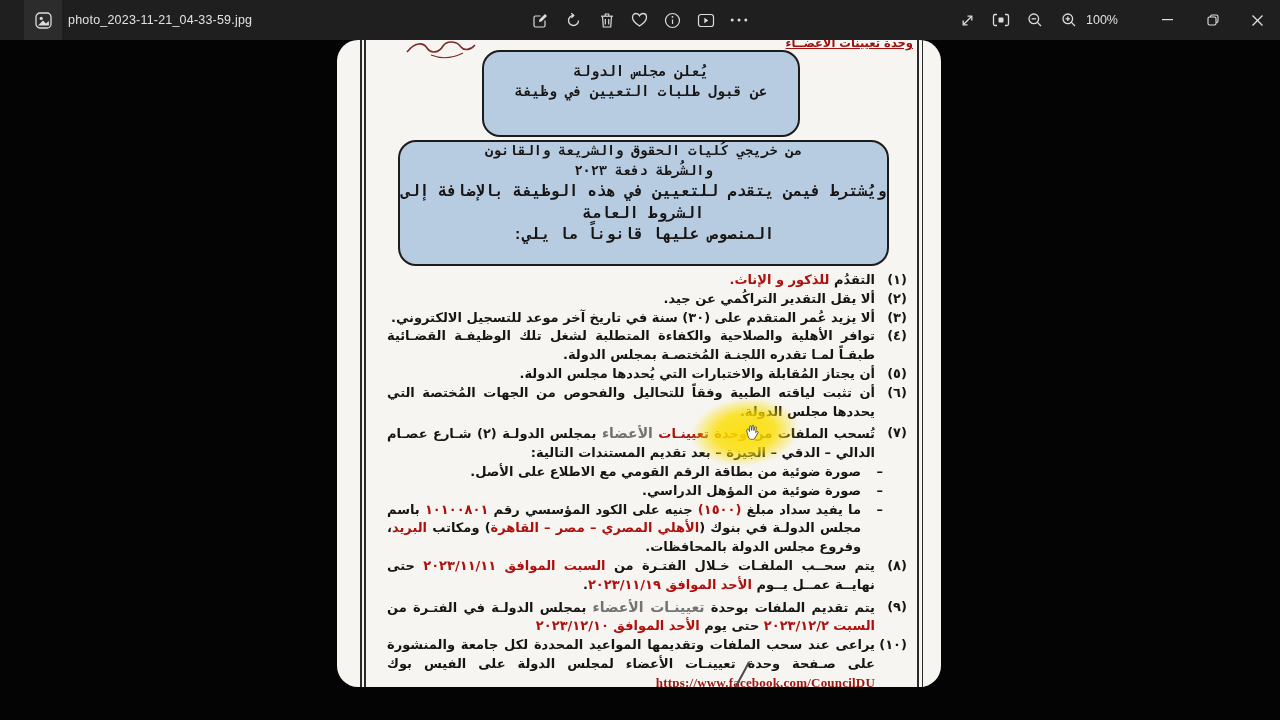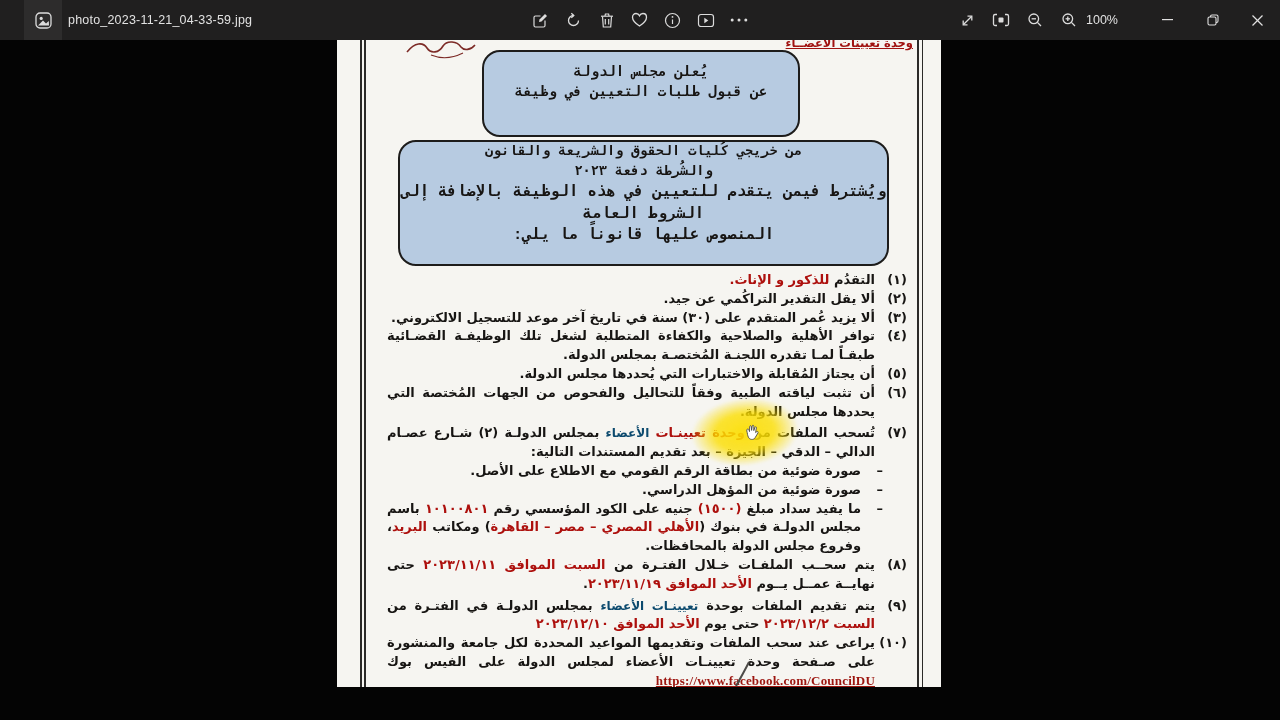--- a/index.html
+++ b/index.html
@@ -19,21 +19,21 @@
   .view-ctrls { position:absolute; left:950px; top:0; height:40px; display:flex; align-items:center; }
   .view-ctrls .tb-btn { width:34px; }
   .zoom-label { font-size:12.5px; color:#e2e2e2; margin-left:0; width:44px; }
   .win-ctrls { position:absolute; right:0; top:0; height:40px; display:flex; }
   .win-btn { width:45px; height:40px; display:flex; align-items:center; justify-content:center; color:#e0e0e0; }
   svg.ic { display:block; }
 
   
   .page { position:absolute; left:337px; top:40px; width:604px; height:647px;
           background:#f6f5f1; overflow:hidden; z-index:5;
-          font-family:"DejaVu Sans", sans-serif; color:#171513; }
+          font-family:"DejaVu Sans", sans-serif; color:#171513;border-radius:21px; }
   .vline { position:absolute; top:0; bottom:0; width:1.6px; background:#2b2a28; }
   .vl-a{left:23px}.vl-b{left:27px}.vl-c{left:580px}.vl-d{left:584.5px}
 
   .unit-header { position:absolute; top:-4px; right:28px; color:#a01210; font-weight:bold;
                  font-size:11.5px; text-decoration:underline; direction:rtl; }
   .scribble { position:absolute; left:64px; top:-2px; }
 
   .bluebox { position:absolute; background:#b7cbe1; border:2.6px solid #1d1c1b;
              border-radius:18px; direction:rtl; text-align:center; font-weight:bold;font-family:Liberation Mono, monospace; }
   .box1 { left:145px; top:10px; width:318px; height:87px; padding-top:11px;
@@ -44,21 +44,21 @@
 
   .list { position:absolute; top:231px; right:34px; left:50px; direction:rtl;
           font-size:13px; font-weight:bold; line-height:18.8px; }
   .li { display:flex; }
   .li .num { flex:0 0 32px; white-space:nowrap; }
   .li .txt { flex:1; text-align:justify; }
   .li.dash { padding-right:24px; }
   .li.dash .num { flex:0 0 22px; }
   .li.sp { margin-top:3px; }
   .red { color:#ad100d; }
-  .redbig { color:#0c4a6e; font-size:12px; line-height:18.8px; }
+  .redbig { color:#737373; font-size:14px; line-height:18.8px; }
   .link { color:#9c150f; text-decoration:underline; font-family:"Liberation Serif", serif;
           font-weight:bold; direction:ltr; unicode-bidi:embed; letter-spacing:.2px; }
 
   .hilite { position:absolute; left:354px; top:358px; width:108px; height:68px; z-index:8;
             pointer-events:none; transform:rotate(-6deg);
             background:radial-gradient(closest-side, rgba(252,222,0,.92) 0%,
                         rgba(252,222,0,.8) 55%, rgba(252,222,0,0) 100%);
             filter:blur(1px); }
   .hand-cursor { position:absolute; left:406px; top:383px; z-index:9; }
   .pen-mark { position:absolute; left:394px; top:620px; }

